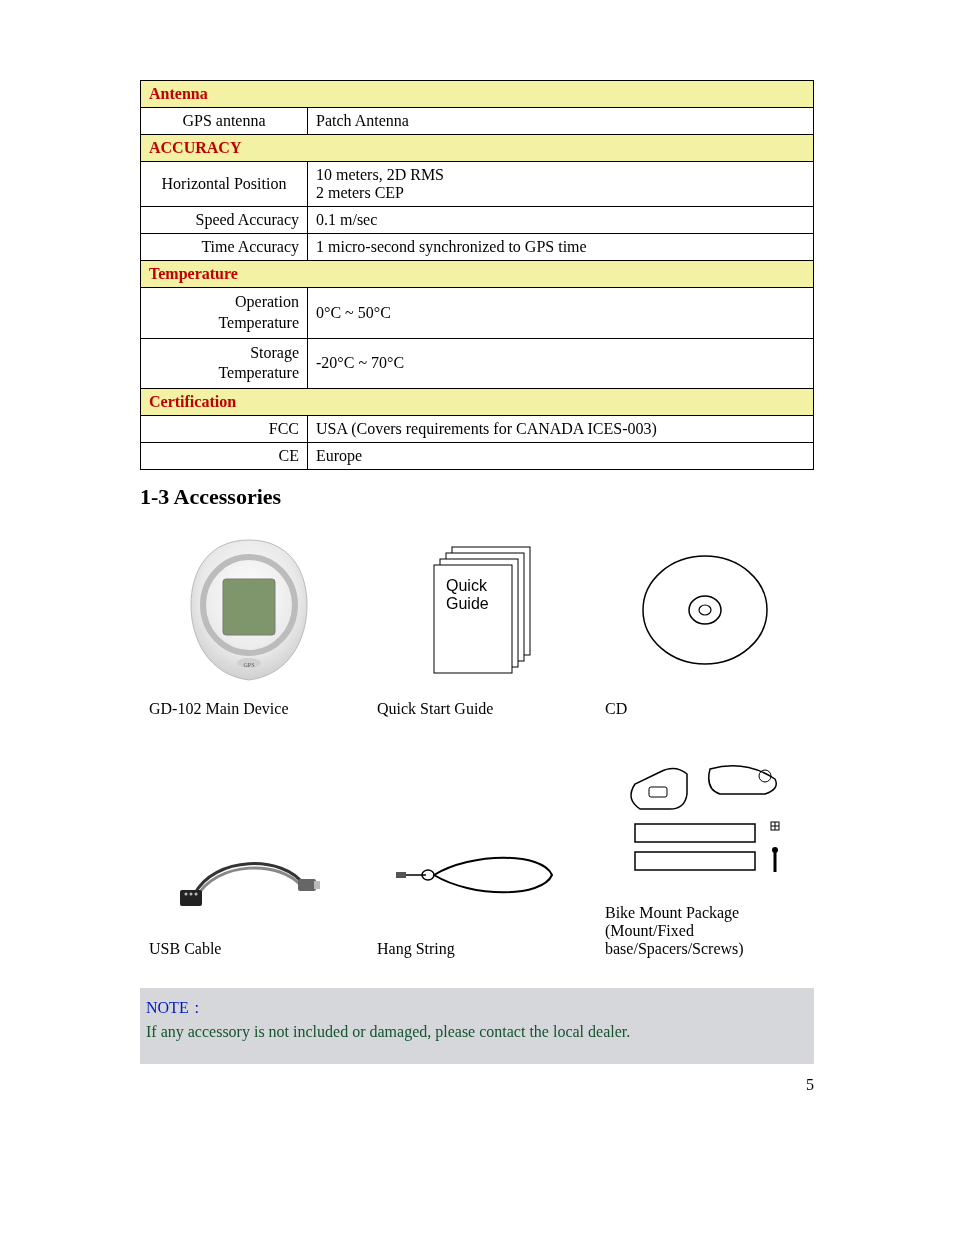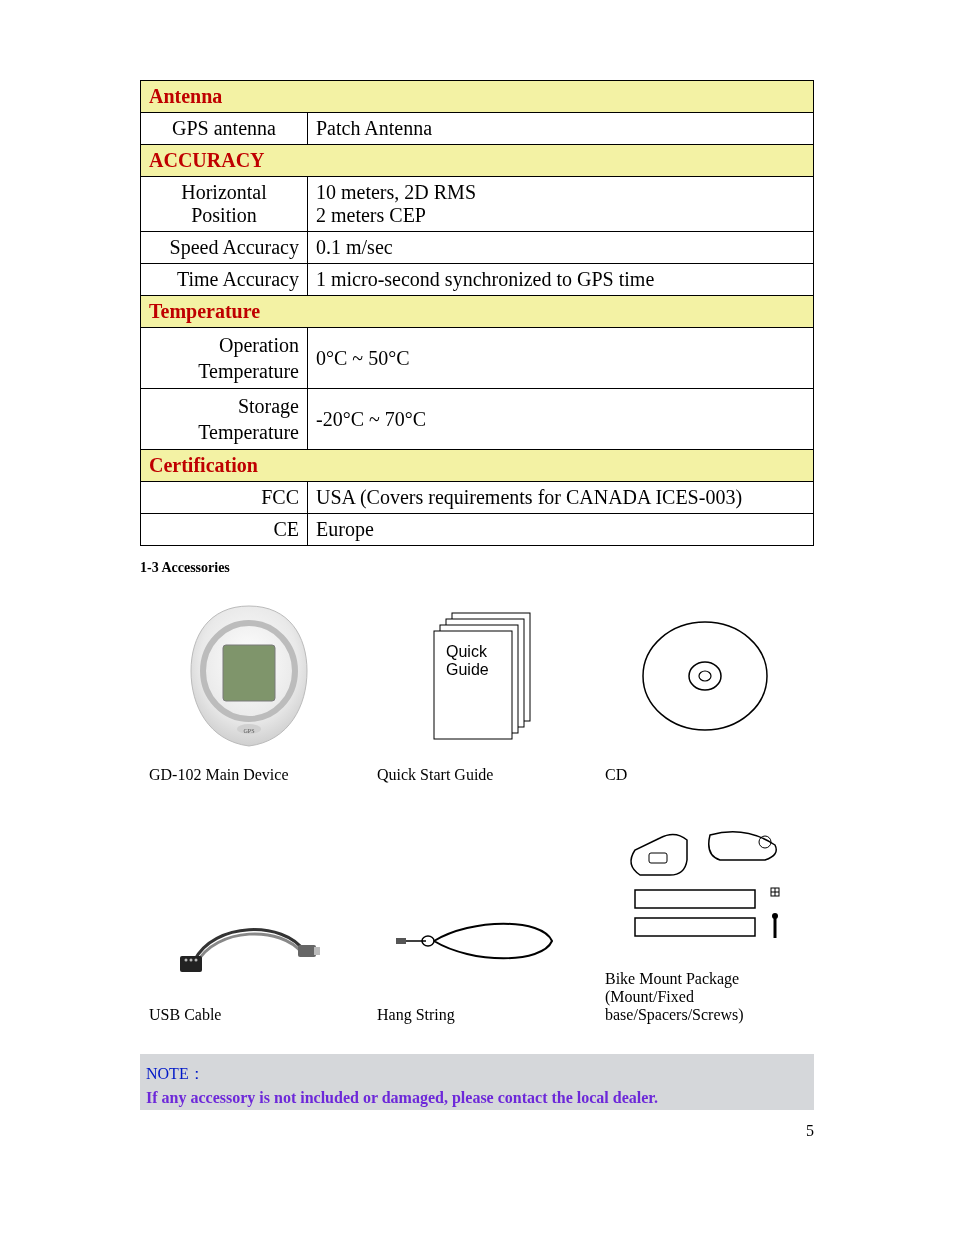--- a/index.html
+++ b/index.html
@@ -17,40 +17,40 @@
     box-sizing: border-box;
   }
   table.spec {
     border-collapse: collapse;
     width: 100%;
     margin-bottom: 14px;
   }
   table.spec td {
     border: 1px solid #000;
     padding: 4px 8px;
-    font-size: 20px;
+    font-size: 16px;
     vertical-align: middle;
   }
   td.section-header {
     background: #f3f2a4;
     color: #bf0000;
     font-weight: bold;
     padding: 4px 8px;
   }
   td.label-cell {
     text-align: right;
     width: 150px;
   }
   td.label-cell-center {
     text-align: center;
     width: 150px;
     margin-left: 31px;
   }
   h2.sec-title {
-    font-size: 14px;
+    font-size: 22px;
     font-weight: bold;
     margin: 6px 0 14px 0;
   }
   .accessories-grid {
     display: grid;
     grid-template-columns: 1fr 1fr 1fr;
     column-gap: 10px;
     row-gap: 36px;
     align-items: end;
     justify-items: center;
@@ -64,31 +64,30 @@
   .illustration {
     height: 160px;
     display: flex;
     align-items: center;
     justify-content: center;
     margin-bottom: 10px;
   }
   .illustration svg { display: block; }
   .note-box {
     background: #d5d7da;
-    padding: 8px 6px 0 6px;
+    padding: 8px 6px 20px 6px;
     font-size: 16px;
     line-height: 1.5;
     margin-top: 30px;
   }
   .note-label {
     color: #0018c8;
   }
   .note-text {
-    color: #6d28d9;
-    font-weight: bold;
+    color: #14532d;
   }
   .pagenum {
     position: absolute;
     bottom: 30px;
     right: 140px;
     font-size: 16px;
   }
   .double-line span { display:block; line-height:1.3; }
 </style>
 </head>

